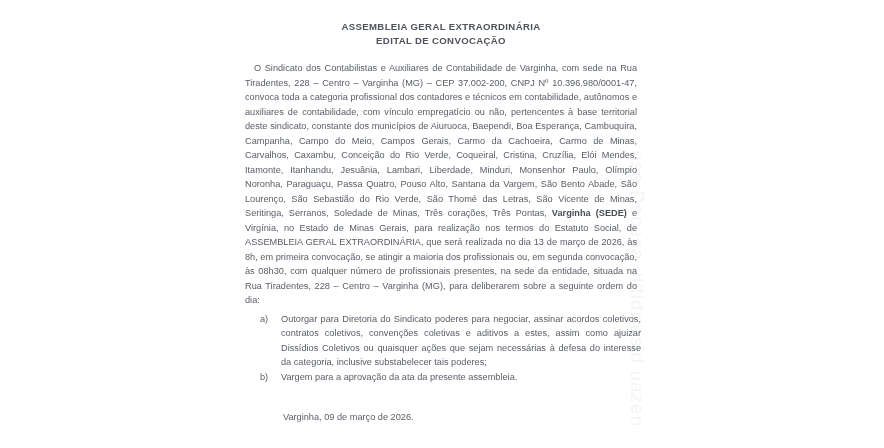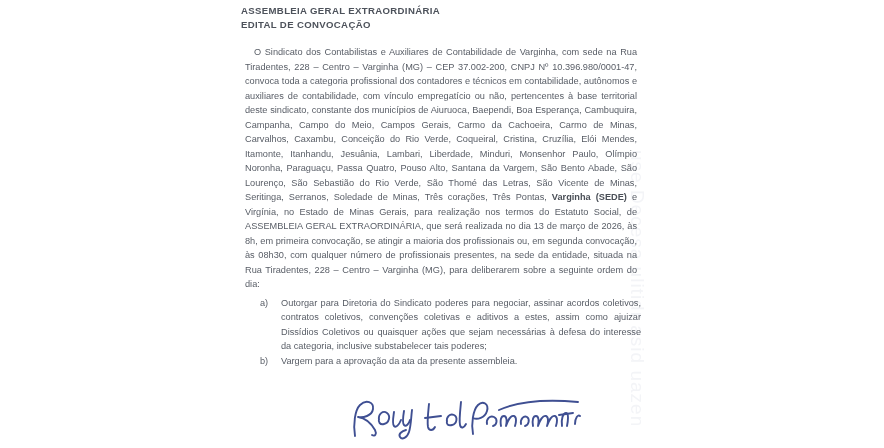--- a/index.html
+++ b/index.html
@@ -34,22 +34,22 @@
   }
 
   #doc {
     position: absolute;
     left: 241px;
     top: 0;
     width: 400px;
   }
 
   .title-block {
-    text-align: left;
-    padding-top: 4px;
+    text-align: center;
+    padding-top: 20px;
   }
   .title-line {
     font-size: 9.6px;
     font-weight: bold;
     letter-spacing: 0.35px;
     line-height: 13.6px;
     color: #4d525b;
     white-space: nowrap;
   }
 
@@ -137,20 +137,21 @@
         <li>
           <span class="marker">a)</span>
           <span>Outorgar para Diretoria do Sindicato poderes para negociar, assinar acordos coletivos, contratos coletivos, convenções coletivas e aditivos a estes, assim como ajuizar Dissídios Coletivos ou quaisquer ações que sejam necessárias à defesa do interesse da categoria, inclusive substabelecer tais poderes;</span>
         </li>
         <li>
           <span class="marker">b)</span>
           <span>Vargem para a aprovação da ata da presente assembleia.</span>
         </li>
       </ol>
 
+      <div class="closing">Varginha, 09 de março de 2026.</div>
 
       <div class="sign-area">
         <svg class="sign-svg" viewBox="0 0 235 46" aria-hidden="true">
           <g fill="none" stroke="#3f4f92" stroke-width="1.9" stroke-linecap="round" stroke-linejoin="round">
             <path d="M6 40 C4 28, 6 14, 11 9 C17 3, 25 6, 24 13 C23 20, 14 22, 9 21 C16 22, 22 27, 26 34 C28 38, 26 41, 23 39"></path>
             <path d="M30 24 C29 18, 34 14, 38 17 C42 20, 40 27, 35 28 C31 29, 29 26, 30 23"></path>
             <path d="M45 16 C44 23, 43 28, 45 30 C47 32, 50 29, 52 24"></path>
             <path d="M55 15 C54 21, 53 27, 55 29 C57 31, 60 28, 61 24"></path>
             <path d="M63 14 C62 22, 62 30, 60 36 C58 42, 53 44, 51 41 C49 38, 53 35, 57 34"></path>
             <path d="M80 8 C79 18, 78 26, 79 31 C80 35, 84 35, 86 31"></path>

